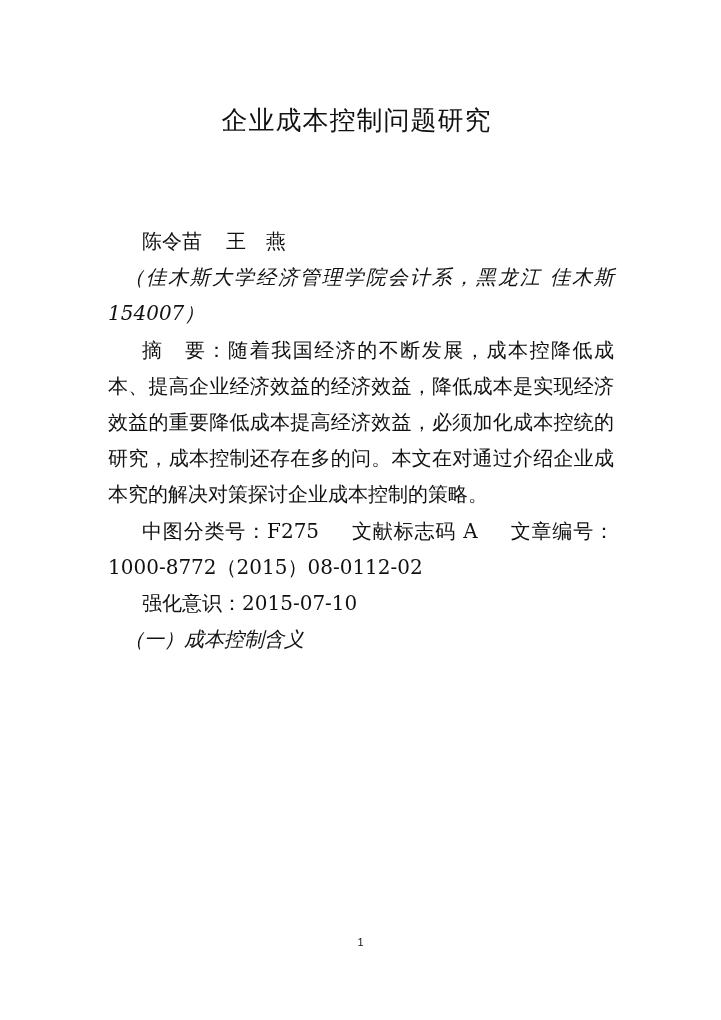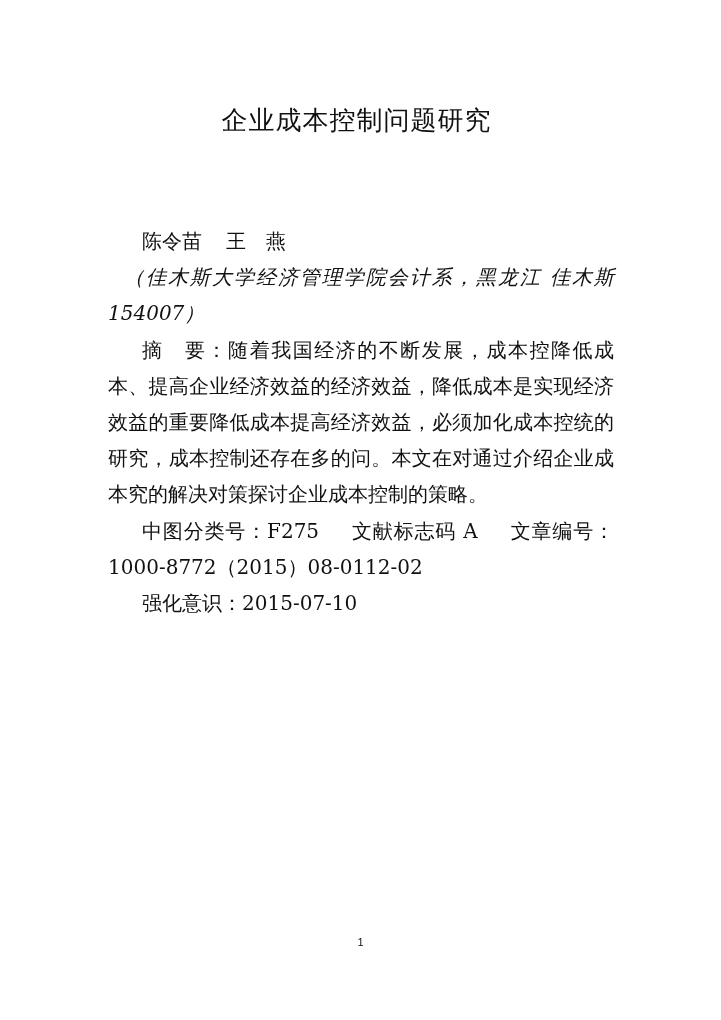--- a/index.html
+++ b/index.html
@@ -29,15 +29,16 @@
   <p class="indent-half">（佳木斯大学经济管理学院会计系，黑龙江 佳木斯　154007）</p>
   <p class="indent">
     <span>摘　要：</span><span>随着我国经济的不断发展，成本控降低成本、提高企业经济效益的经济效益，降低成本是实现经济效益的重要降低成本提高经济效益，必须加化成本控统的研究，成本控制还存在多的问。本文在对通过介绍企业成本究的解决对策探讨企业成本控制的策略。</span>
   </p>
   <p class="indent">
     <span>中图分类号：</span><span>F275</span><span class="gap-lg"></span><span>文献标志码</span> <span>A</span><span class="gap-lg"></span><span>文章编号：</span><span>1000-8772（2015）08-0112-02</span>
   </p>
   <p class="indent">
     <span>强化意识：</span><span>2015-07-10</span>
   </p>
+  <p class="indent-half">（一）成本控制含义</p>
 </div>
 
 <div class="page-number">1</div>
 
 </body></html>

